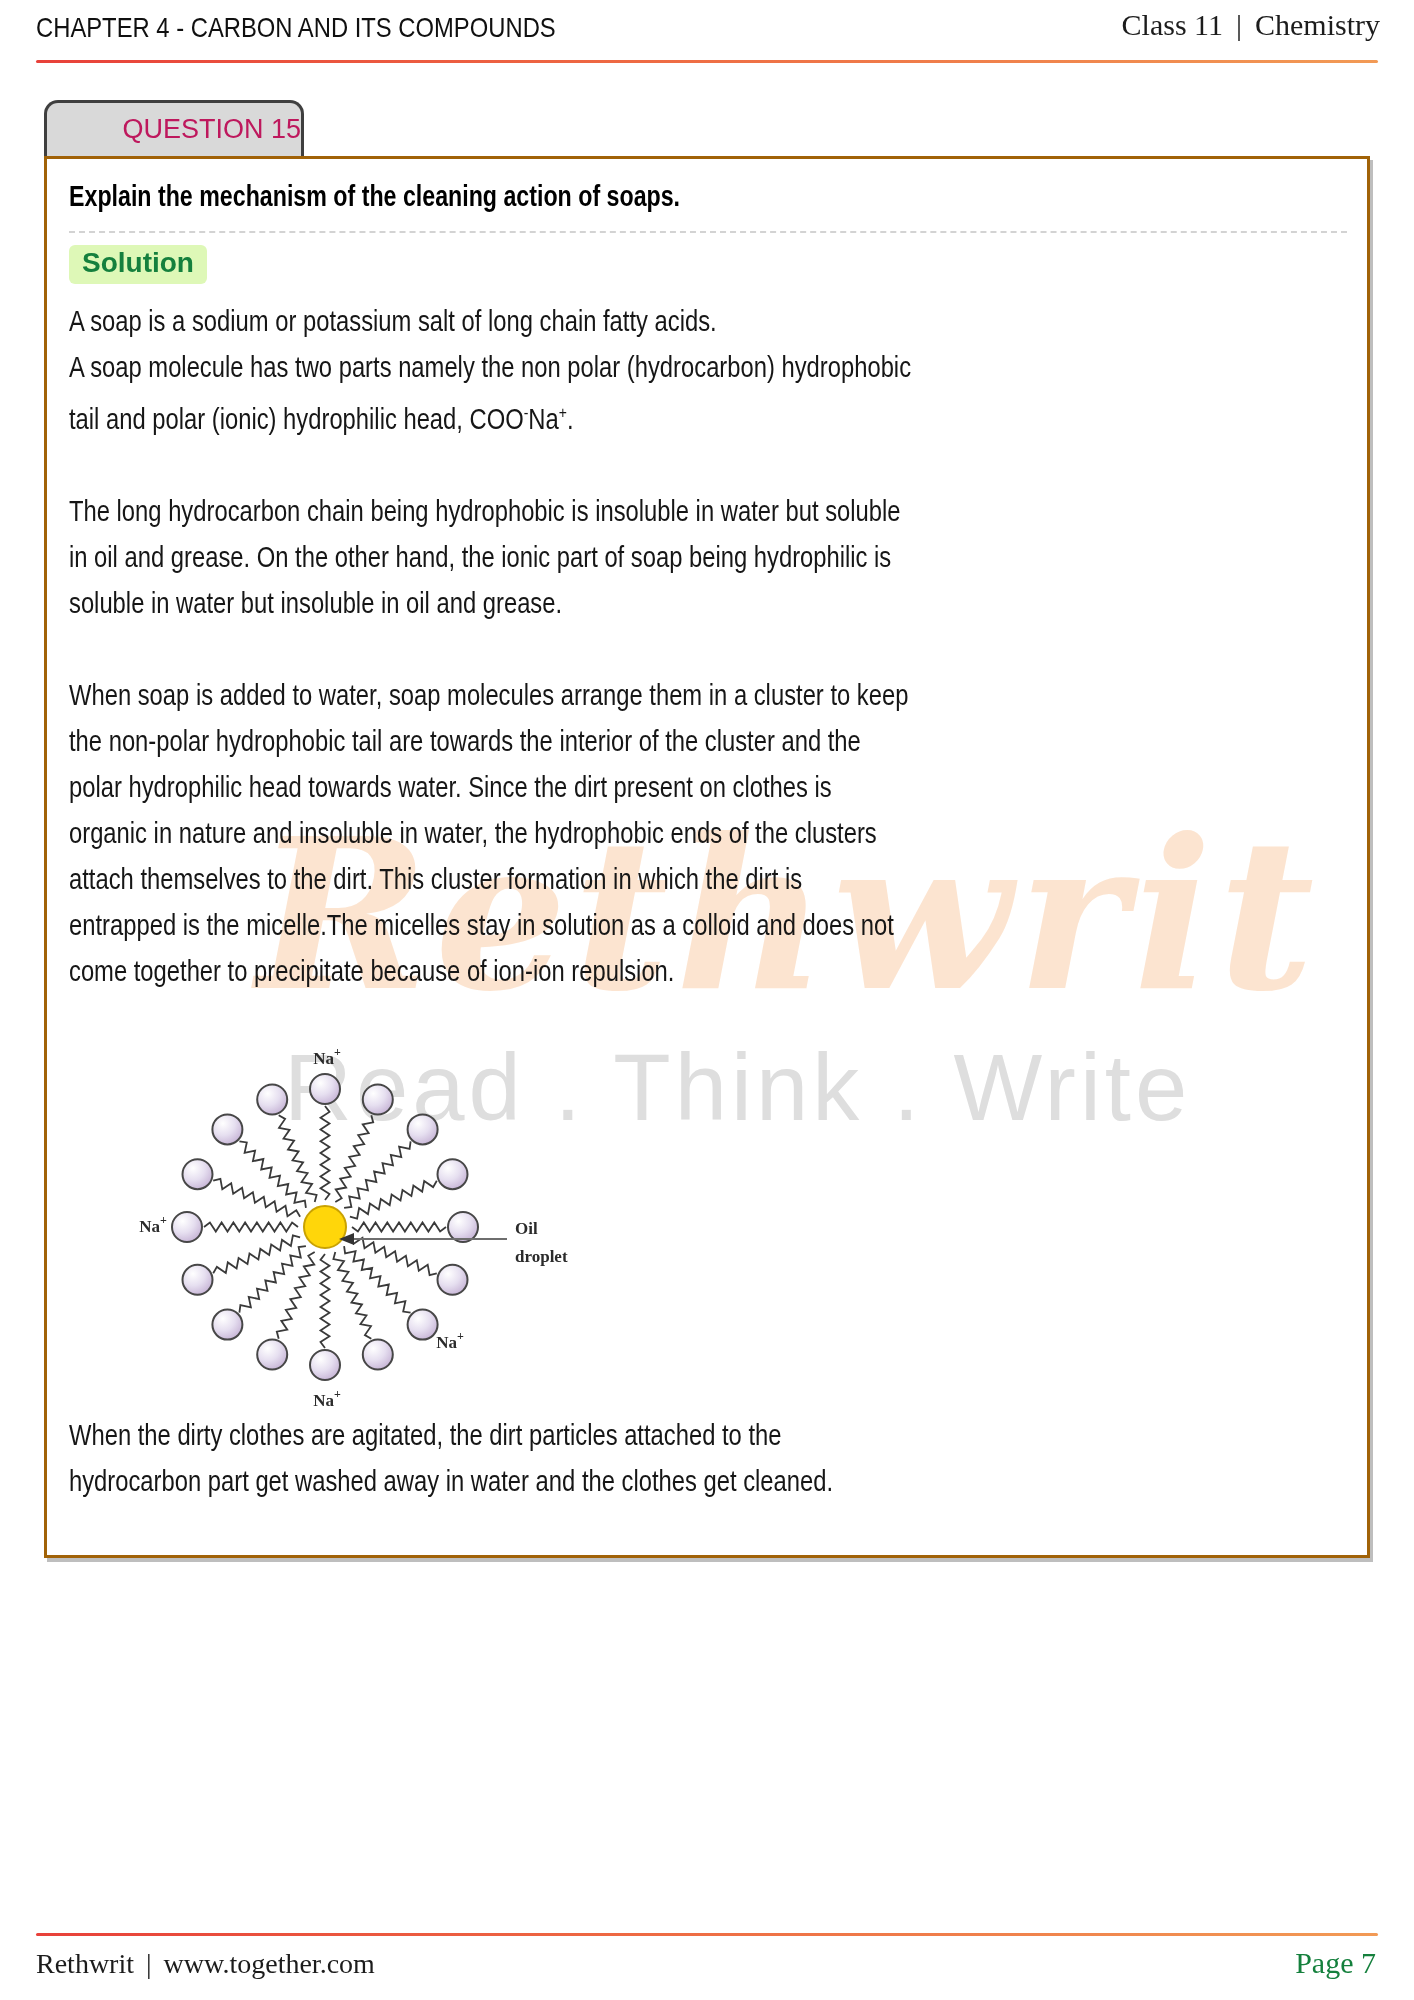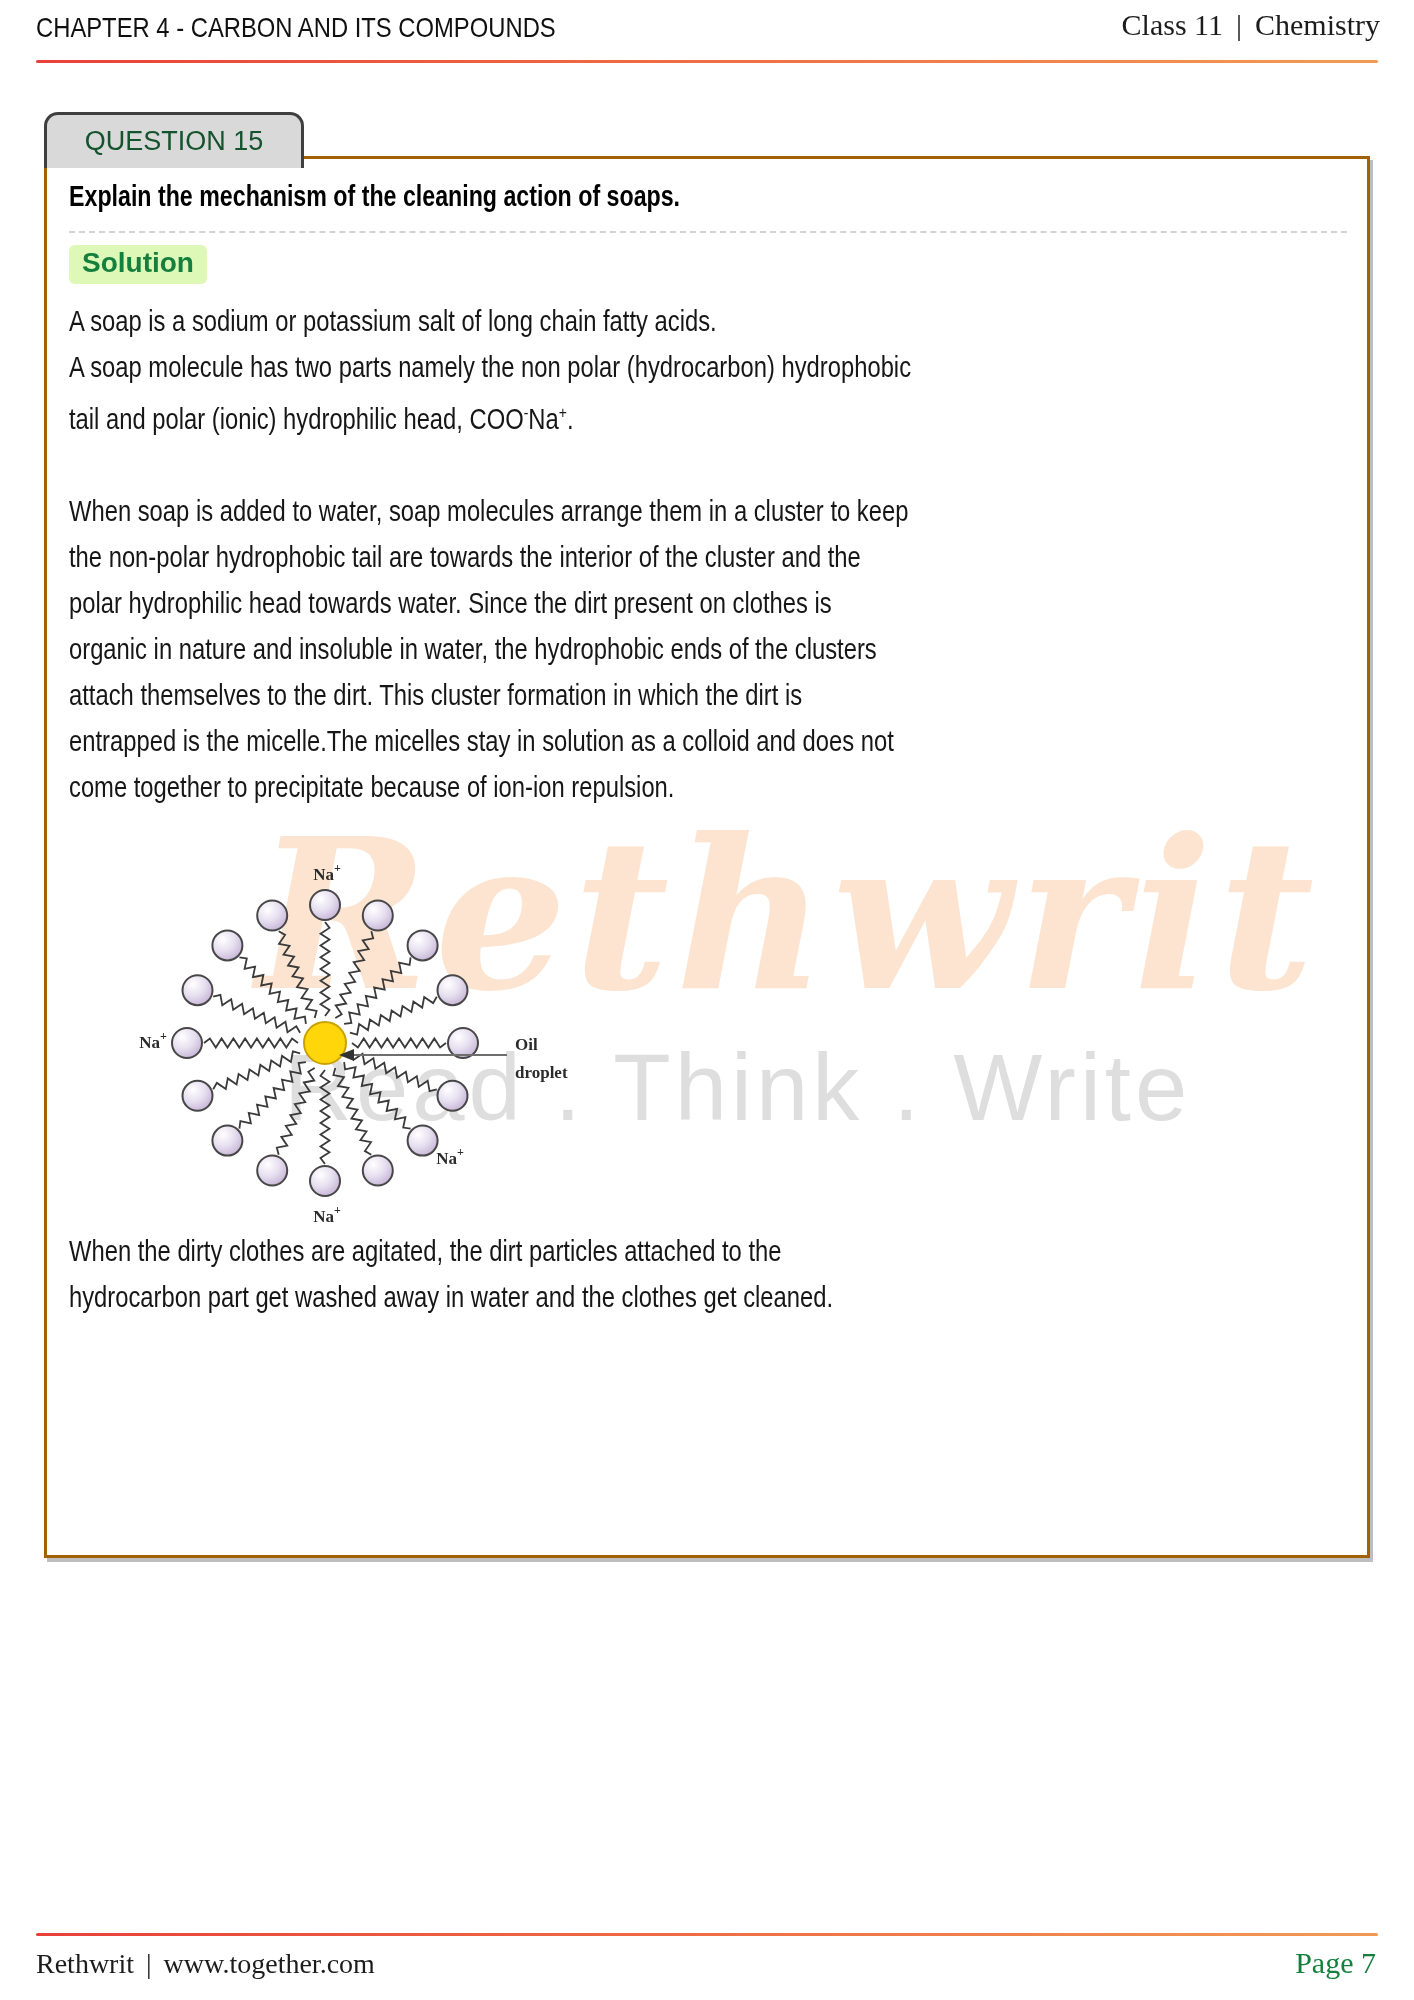--- a/index.html
+++ b/index.html
@@ -25,22 +25,22 @@
   .rule{position:absolute;left:36px;width:1342px;height:3px;z-index:1;
         background:linear-gradient(90deg,#e8413a 0%,#ee6a43 45%,#f29a55 100%);
         border-radius:2px;}
   .rule.top{top:60px;}
   .rule.bottom{top:1933px;}
 
   
   .tab{position:absolute;left:44px;top:100px;width:260px;height:56px;z-index:2;
        background:#d9d9d9;border:3px solid #3f3f3f;border-bottom:none;
        border-radius:14px 14px 0 0;box-sizing:border-box;
-       display:flex;align-items:center;justify-content:center;
-       font-size:27px;color:#14532d;margin-top:12px;}
+       display:flex;align-items:center;justify-content:flex-end;
+       font-size:27px;color:#be185d;}
   .qbox{position:absolute;left:44px;top:156px;width:1326px;height:1402px;z-index:1;
         border:3px solid #a16207;box-sizing:border-box;
         box-shadow:3px 4px 0 rgba(110,110,110,0.45);
         background:transparent;padding:10px 20px 0 22px;}
   .qtitle{font-size:29px;font-weight:bold;color:#000;margin-top:6px;line-height:42px;
           transform:scaleX(0.80);transform-origin:left top;white-space:nowrap;}
   .dash{border-top:2px dashed #d3d3d3;margin-top:14px;}
   .badge{display:inline-block;margin-top:12px;background:#def8b7;border-radius:6px;
          padding:2px 13px 5px;font-weight:bold;font-size:28px;color:#15803d;}
   .para{margin-top:46px;}
@@ -84,20 +84,25 @@
     <div>
       <span class="badge">Solution</span>
     </div>
 
     <div class="para first">
       <div class="line">A soap is a sodium or potassium salt of long chain fatty acids.</div>
       <div class="line">A soap molecule has two parts namely the non polar (hydrocarbon) hydrophobic</div>
       <div class="line"><span>tail and polar (ionic) hydrophilic head, COO</span><sup>-</sup><span>Na</span><sup>+</sup><span>.</span></div>
     </div>
 
+    <div class="para">
+      <div class="line">The long hydrocarbon chain being hydrophobic is insoluble in water but soluble</div>
+      <div class="line">in oil and grease. On the other hand, the ionic part of soap being hydrophilic is</div>
+      <div class="line">soluble in water but insoluble in oil and grease.</div>
+    </div>
 
     <div class="para">
       <div class="line">When soap is added to water, soap molecules arrange them in a cluster to keep</div>
       <div class="line">the non-polar hydrophobic tail are towards the interior of the cluster and the</div>
       <div class="line">polar hydrophilic head towards water. Since the dirt present on clothes is</div>
       <div class="line">organic in nature and insoluble in water, the hydrophobic ends of the clusters</div>
       <div class="line">attach themselves to the dirt. This cluster formation in which the dirt is</div>
       <div class="line">entrapped is the micelle.The micelles stay in solution as a colloid and does not</div>
       <div class="line">come together to precipitate because of ion-ion repulsion.</div>
     </div>

